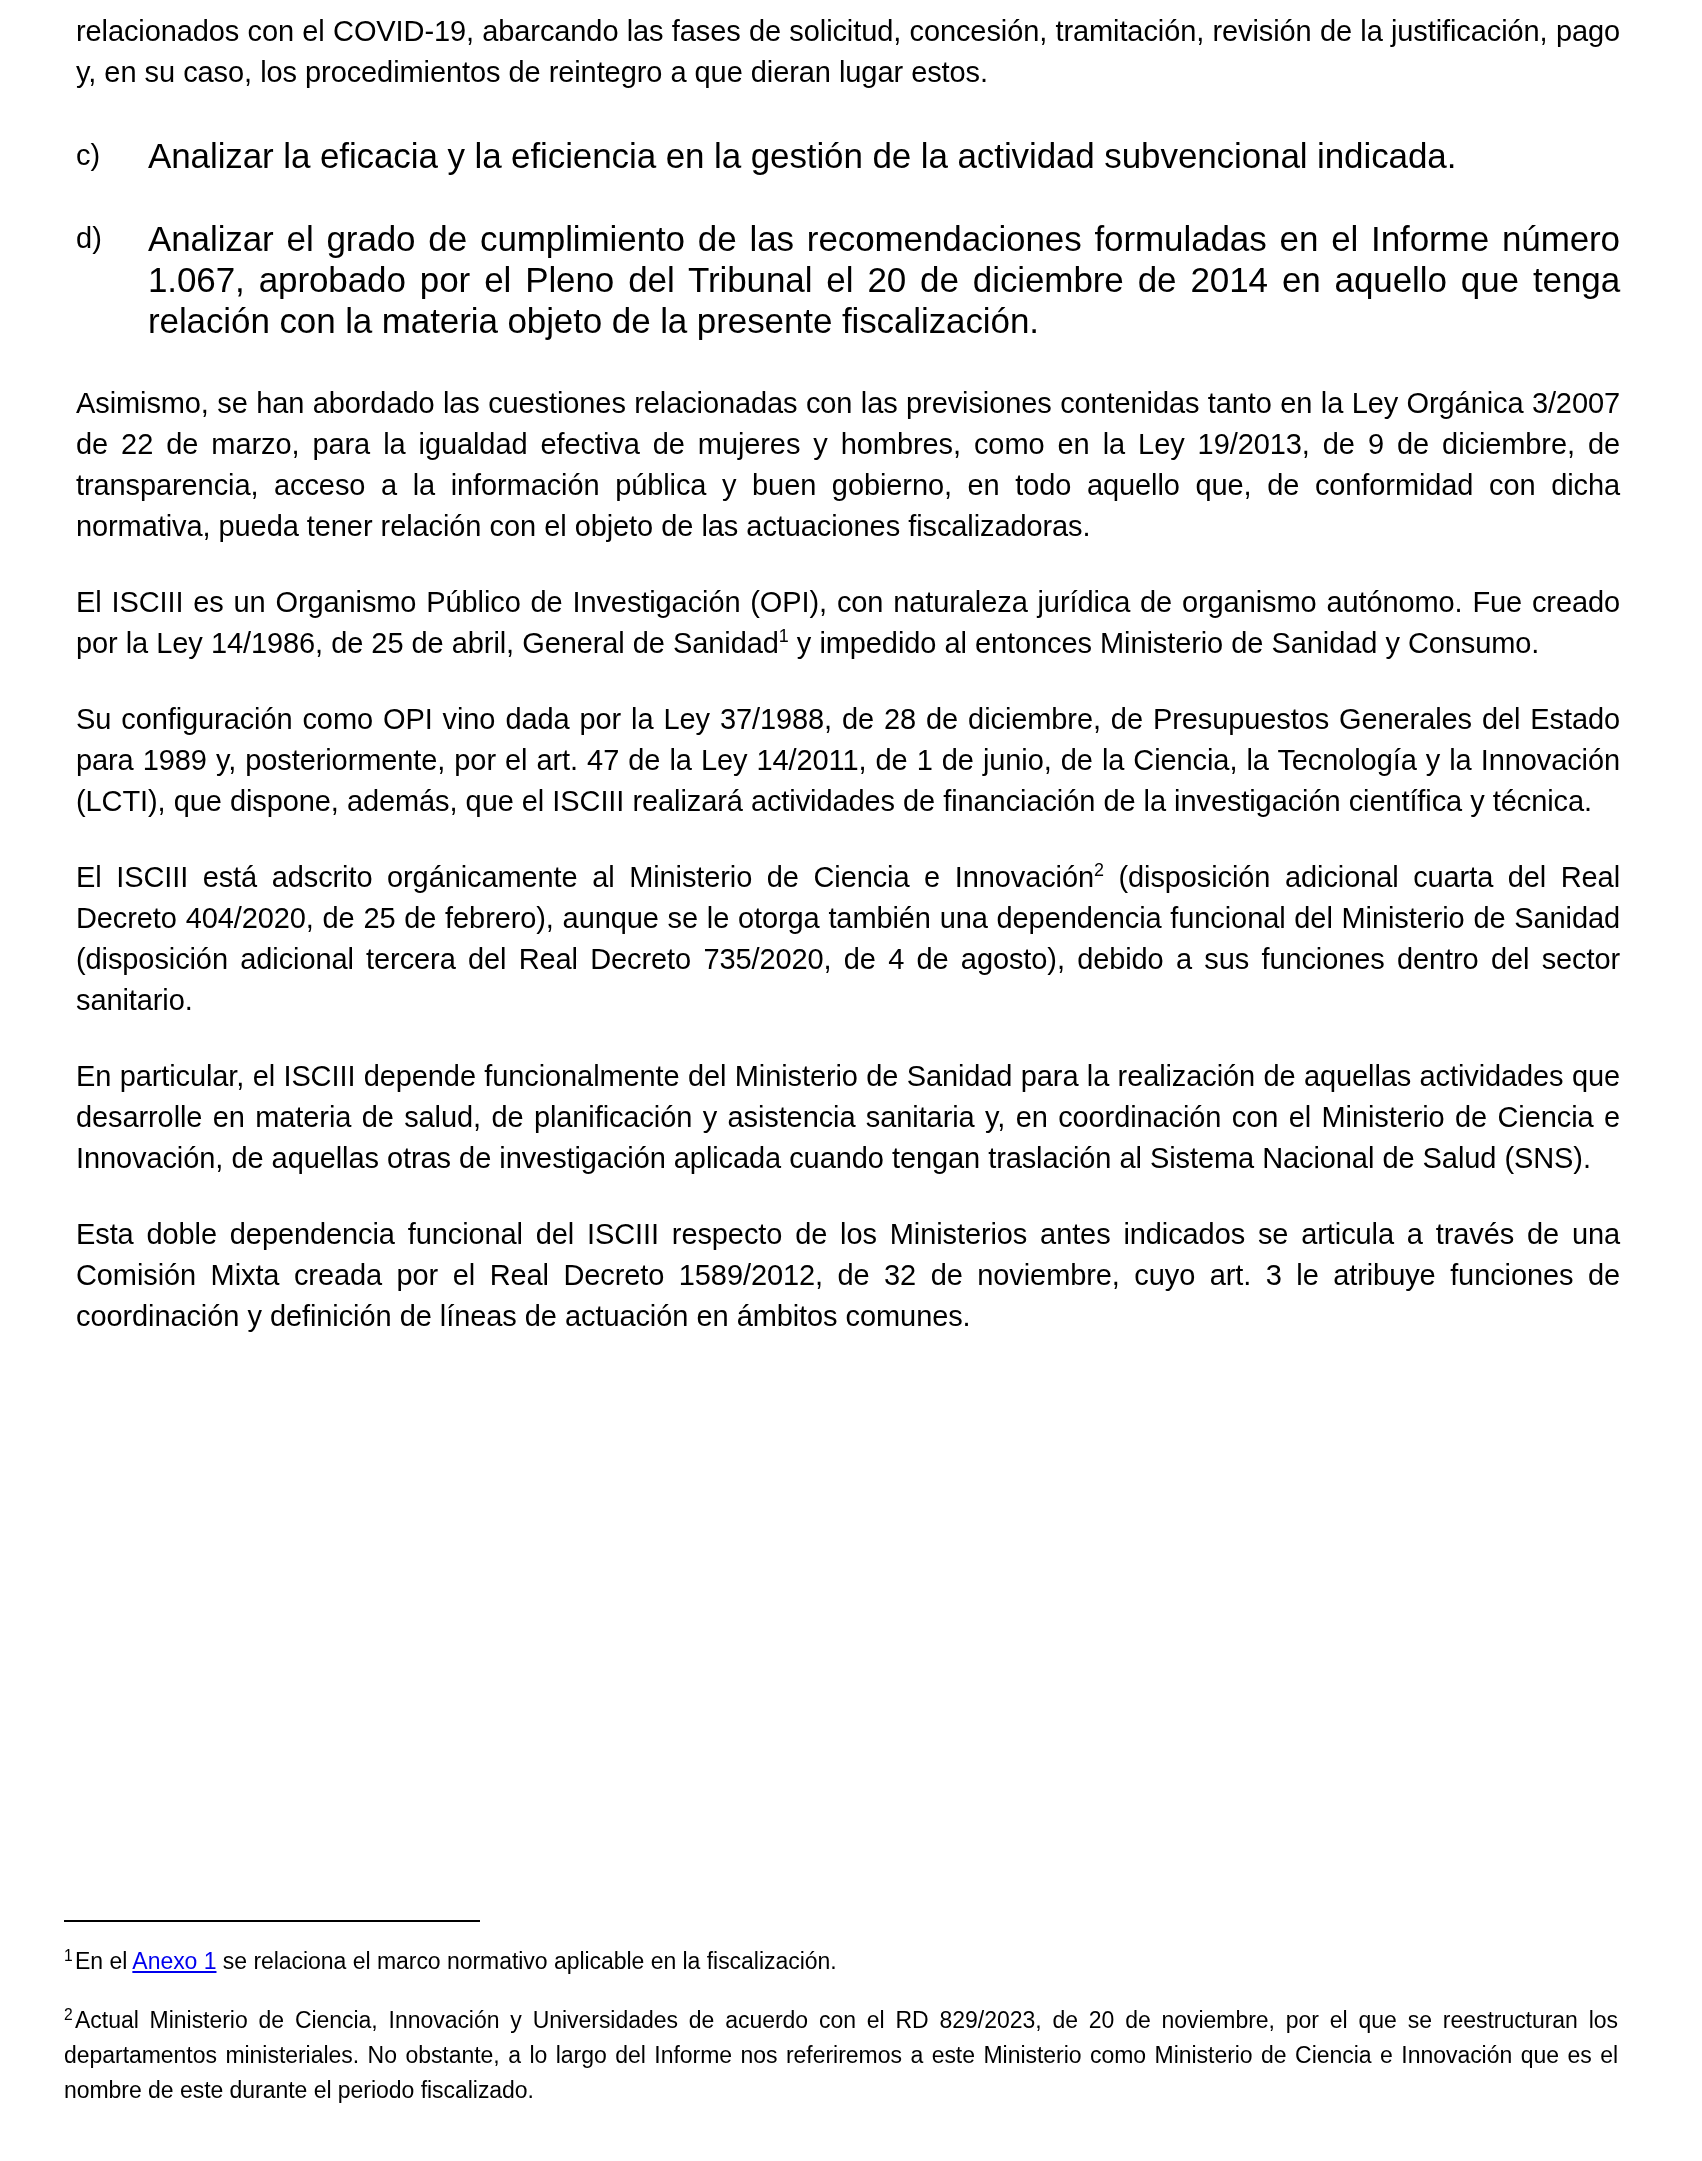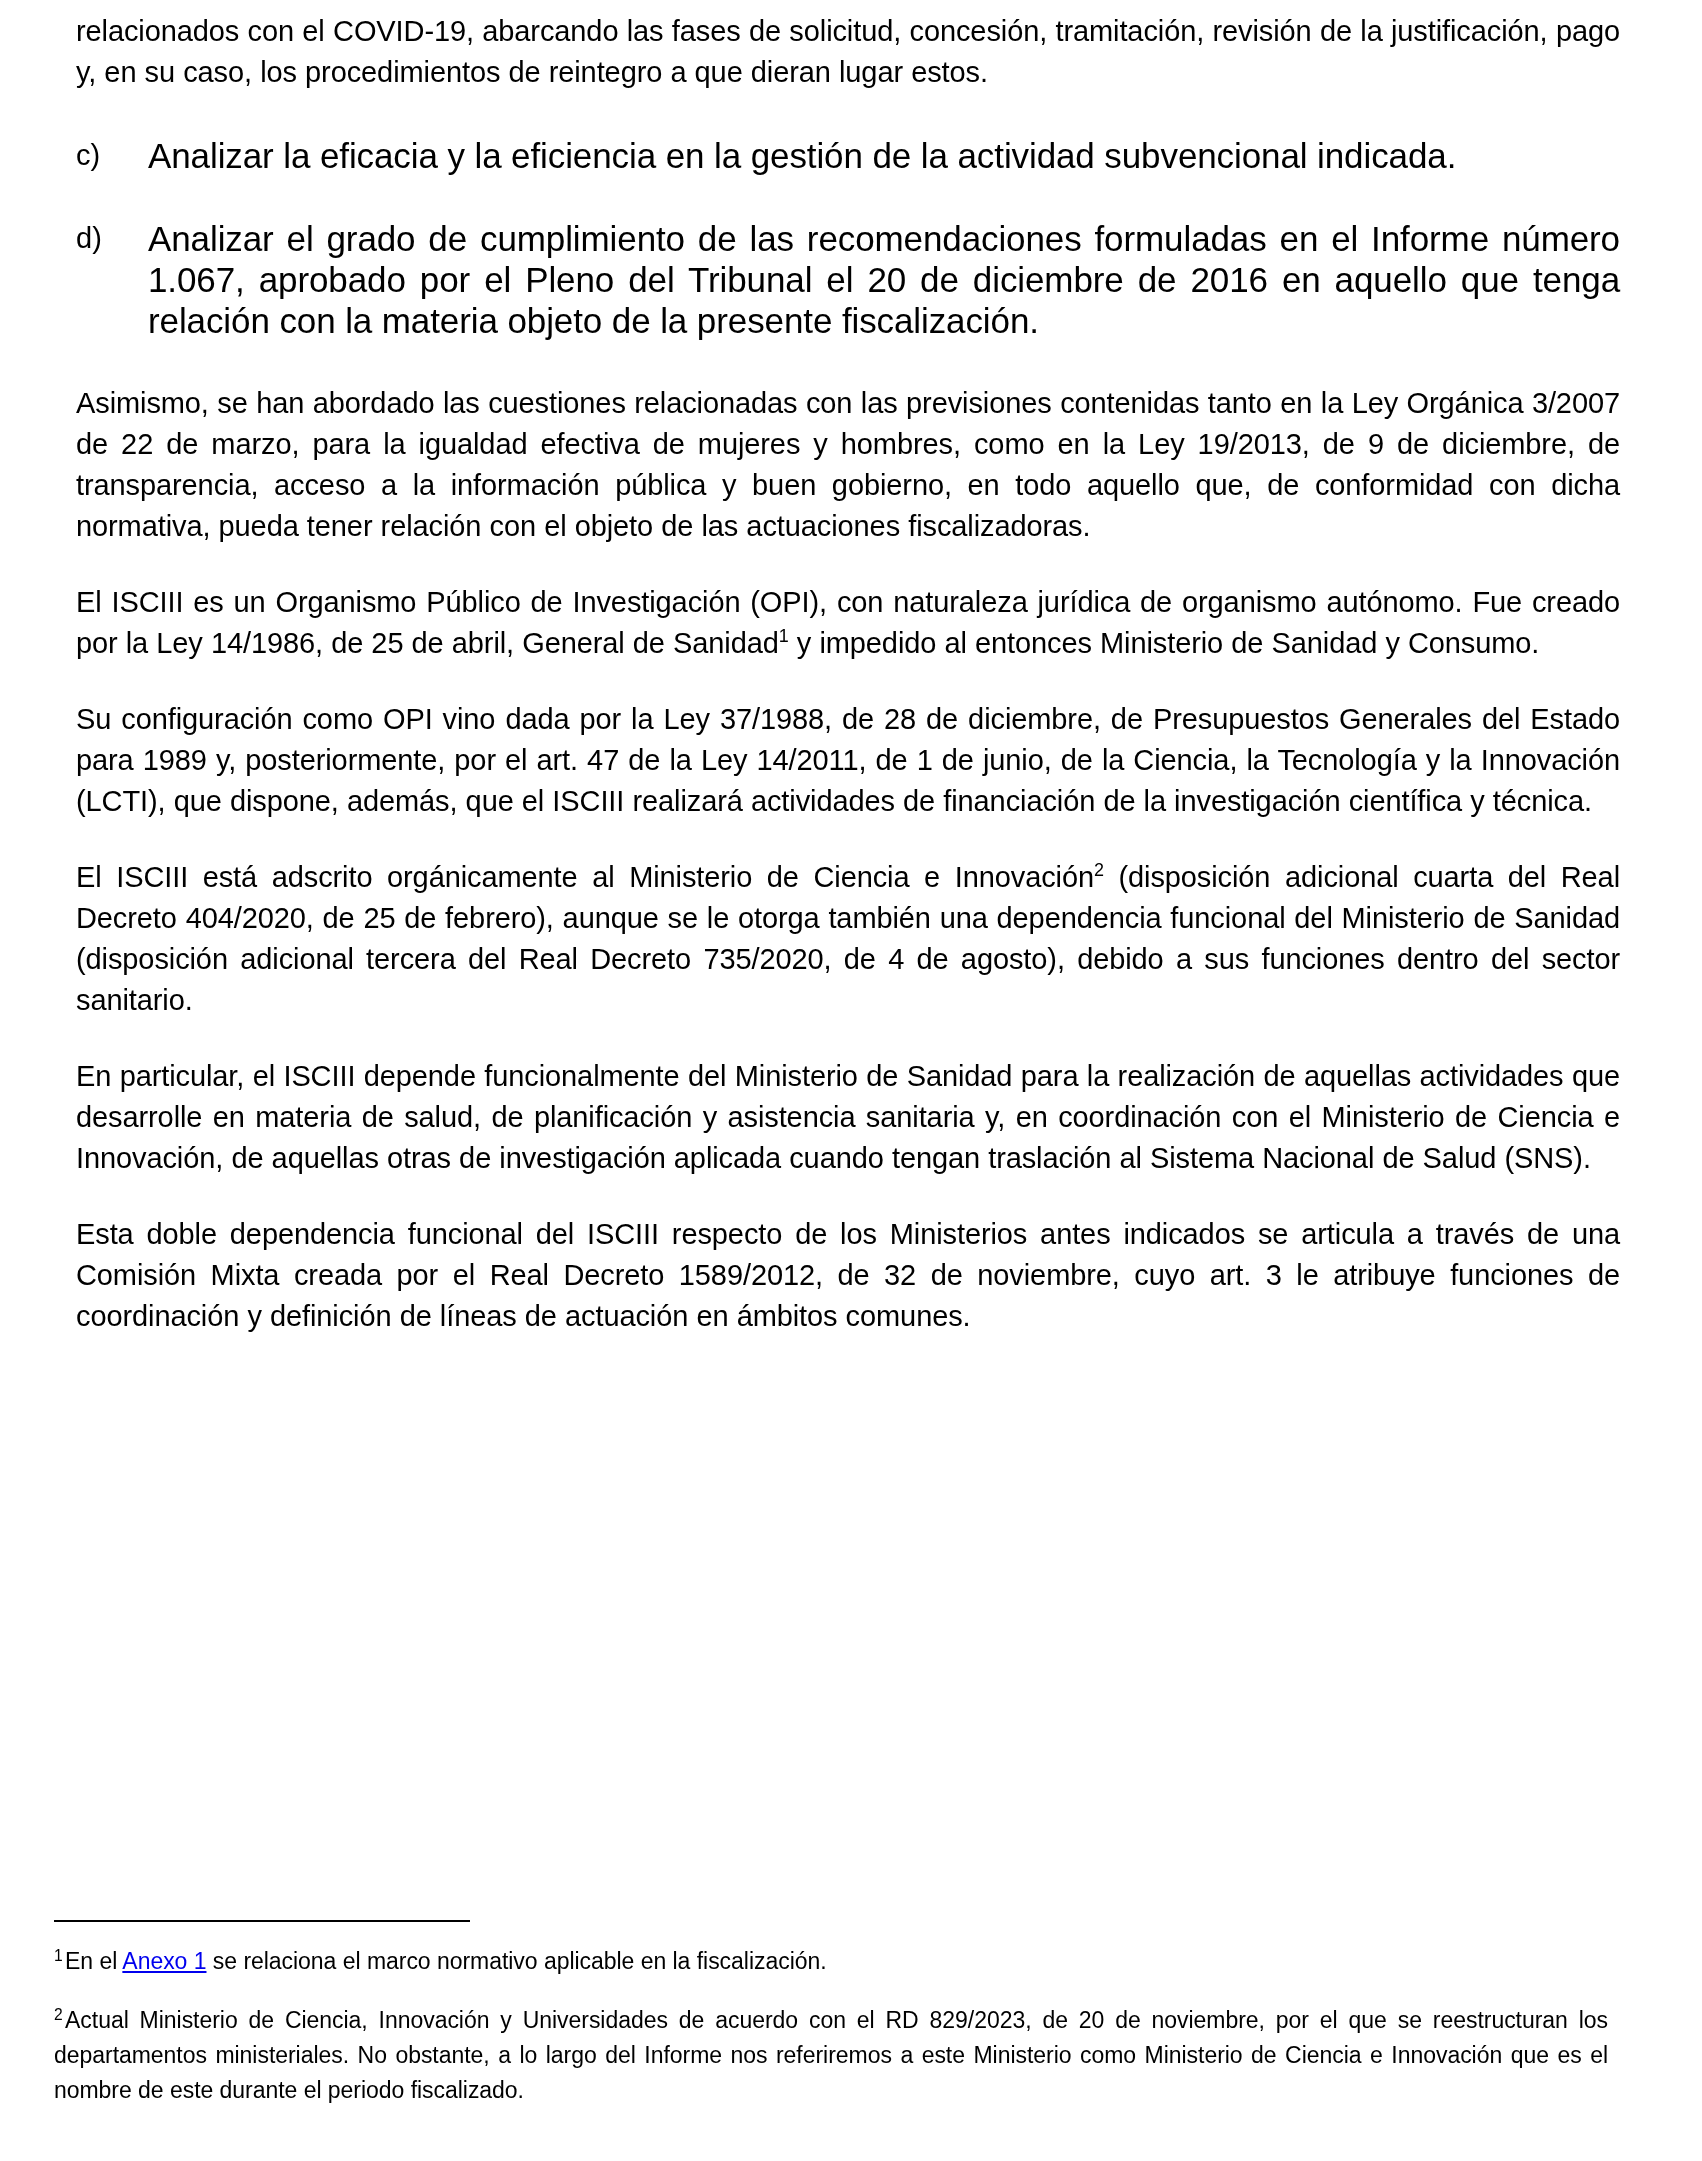--- a/index.html
+++ b/index.html
@@ -86,21 +86,21 @@
 
   sup.fnref {
     font-size: 0.62em;
     vertical-align: super;
     line-height: 0;
   }
 
   
   .footnotes {
     position: absolute;
-    left: 54px;
+    left: 64px;
     top: 1920px;
     width: 1554px;
   }
   .fn-rule {
     width: 416px;
     height: 0;
     border-top: 2.4px solid #000000;
     margin: 0 0 22.4px 0;
   }
   p.footnote {
@@ -134,21 +134,21 @@
 
     <p class="body-par first">relacionados con el COVID-19, abarcando las fases de solicitud, concesión, tramitación, revisión de la justificación, pago y, en su caso, los procedimientos de reintegro a que dieran lugar estos.</p>
 
     <div class="list-item">
       <span class="marker">c)</span>
       <span class="item-text">Analizar la eficacia y la eficiencia en la gestión de la actividad subvencional indicada.</span>
     </div>
 
     <div class="list-item">
       <span class="marker">d)</span>
-      <span class="item-text">Analizar el grado de cumplimiento de las recomendaciones formuladas en el Informe número 1.067, aprobado por el Pleno del Tribunal el 20 de diciembre de 2016 en aquello que tenga relación con la materia objeto de la presente fiscalización.</span>
+      <span class="item-text">Analizar el grado de cumplimiento de las recomendaciones formuladas en el Informe número 1.067, aprobado por el Pleno del Tribunal el 20 de diciembre de 2014 en aquello que tenga relación con la materia objeto de la presente fiscalización.</span>
     </div>
 
     <p class="body-par">Asimismo, se han abordado las cuestiones relacionadas con las previsiones contenidas tanto en la Ley Orgánica 3/2007 de 22 de marzo, para la igualdad efectiva de mujeres y hombres, como en la Ley 19/2013, de 9 de diciembre, de transparencia, acceso a la información pública y buen gobierno, en todo aquello que, de conformidad con dicha normativa, pueda tener relación con el objeto de las actuaciones fiscalizadoras.</p>
 
 
 
     <p class="body-par"><span>El ISCIII es un Organismo Público de Investigación (OPI), con naturaleza jurídica de organismo autónomo. Fue creado por la Ley 14/1986, de 25 de abril, General de Sanidad</span><sup class="fnref">1</sup><span> y impedido al entonces Ministerio de Sanidad y Consumo.</span></p>
 
     <p class="body-par">Su configuración como OPI vino dada por la Ley 37/1988, de 28 de diciembre, de Presupuestos Generales del Estado para 1989 y, posteriormente, por el art. 47 de la Ley 14/2011, de 1 de junio, de la Ciencia, la Tecnología y la Innovación (LCTI), que dispone, además, que el ISCIII realizará actividades de financiación de la investigación científica y técnica.</p>
 

